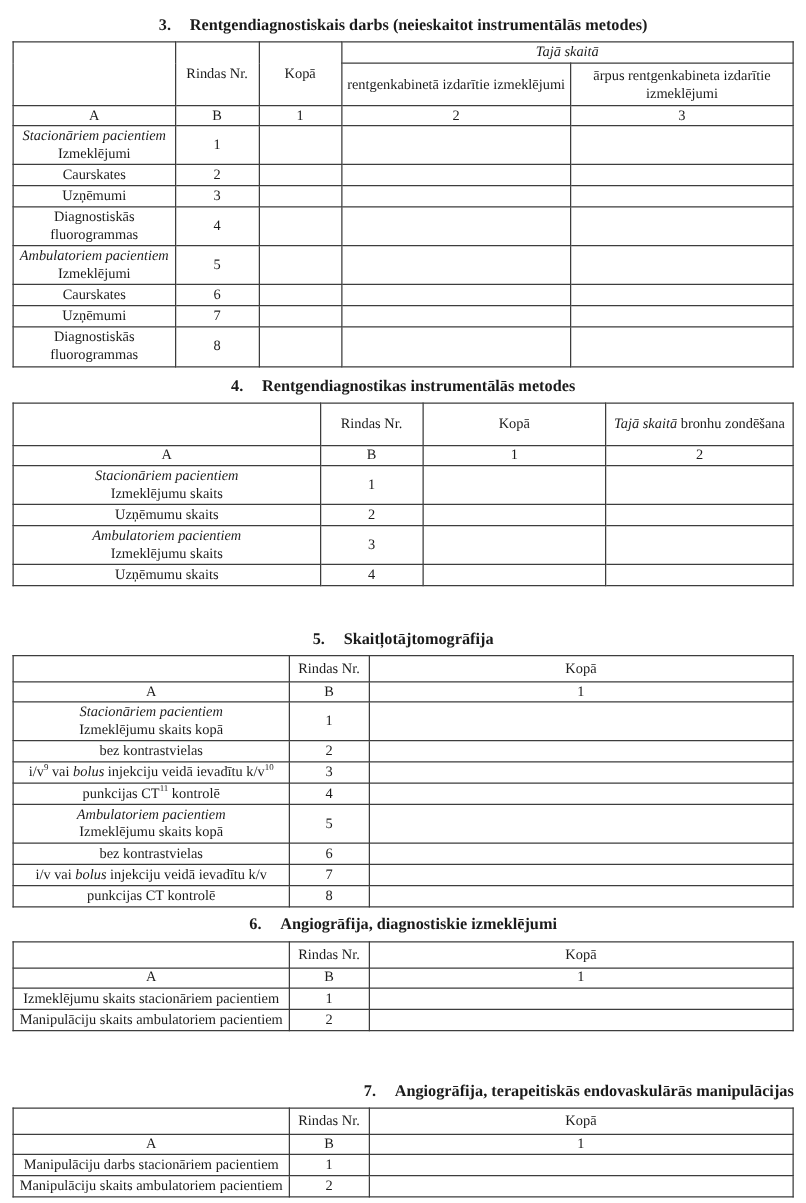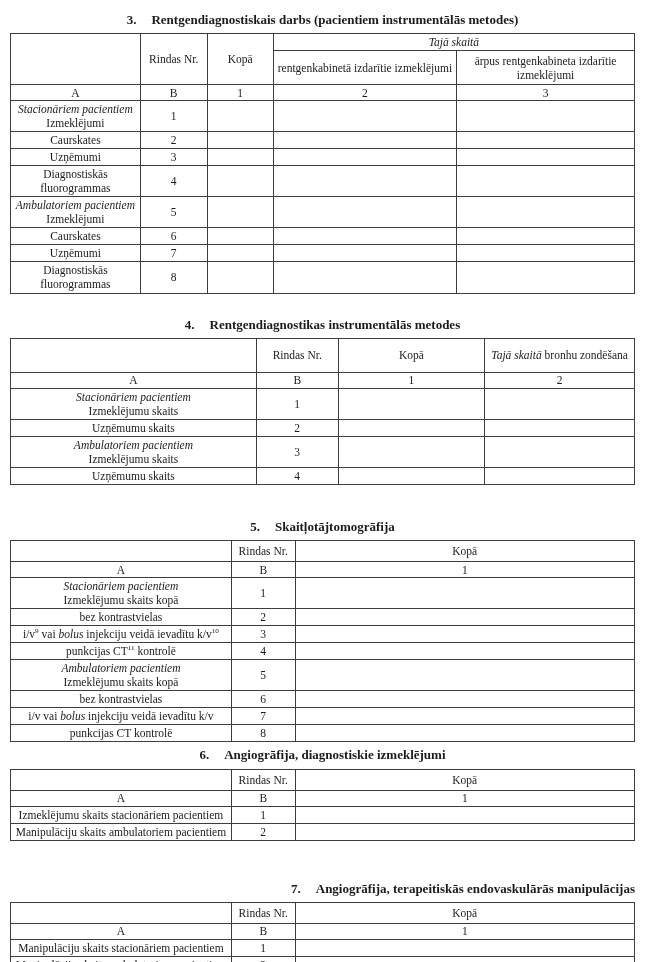--- a/index.html
+++ b/index.html
@@ -39,32 +39,32 @@
   .it { font-style: italic; }
   td.lbl { text-align: center; }
   tr.letters td { height: 16px; padding: 0 3px; }
   tr.single td { height: 16px; }
   tr.dbl td { height: 31px; }
   .hdr-tall td { height: 34px; }
   .hdr-thin td { height: 17px; }
   .hdr-one td { height: 21px; }
   sup { font-size: 0.62em; line-height: 0; vertical-align: super; }
 
-  .gap-s4 { margin-top: 24px; }
+  .gap-s4 { margin-top: 8px; }
   .gap-s5 { margin-top: 35px; }
   .gap-s6 { margin-top: 6px; }
   .gap-s7 { margin-top: 41px; text-align: right; }
 </style>
 </head>
 <body>
 
 <div class="page">
 
   <div class="sec-title">
-    <span class="num">3.</span><span>Rentgendiagnostiskais darbs (pacientiem instrumentālās metodes)</span>
+    <span class="num">3.</span><span>Rentgendiagnostiskais darbs (neieskaitot instrumentālās metodes)</span>
   </div>
 
   <table>
     <colgroup>
         <col style="width:20.8%">
         <col style="width:10.7%">
         <col style="width:10.6%">
         <col style="width:29.4%">
         <col style="width:28.5%">
       </colgroup>
@@ -309,21 +309,21 @@
       <td class="c"></td>
       <td class="c">Rindas Nr.</td>
       <td class="c">Kopā</td>
     </tr>
     <tr class="letters">
       <td class="c">A</td>
       <td class="c">B</td>
       <td class="c">1</td>
     </tr>
     <tr class="single">
-      <td class="lbl">Manipulāciju skaits stacionāriem pacientiem</td>
+      <td class="lbl">Manipulāciju darbs stacionāriem pacientiem</td>
       <td class="c">1</td>
       <td></td>
     </tr>
     <tr class="single">
       <td class="lbl">Manipulāciju skaits ambulatoriem pacientiem</td>
       <td class="c">2</td>
       <td></td>
     </tr>
     </tbody>
   </table>

